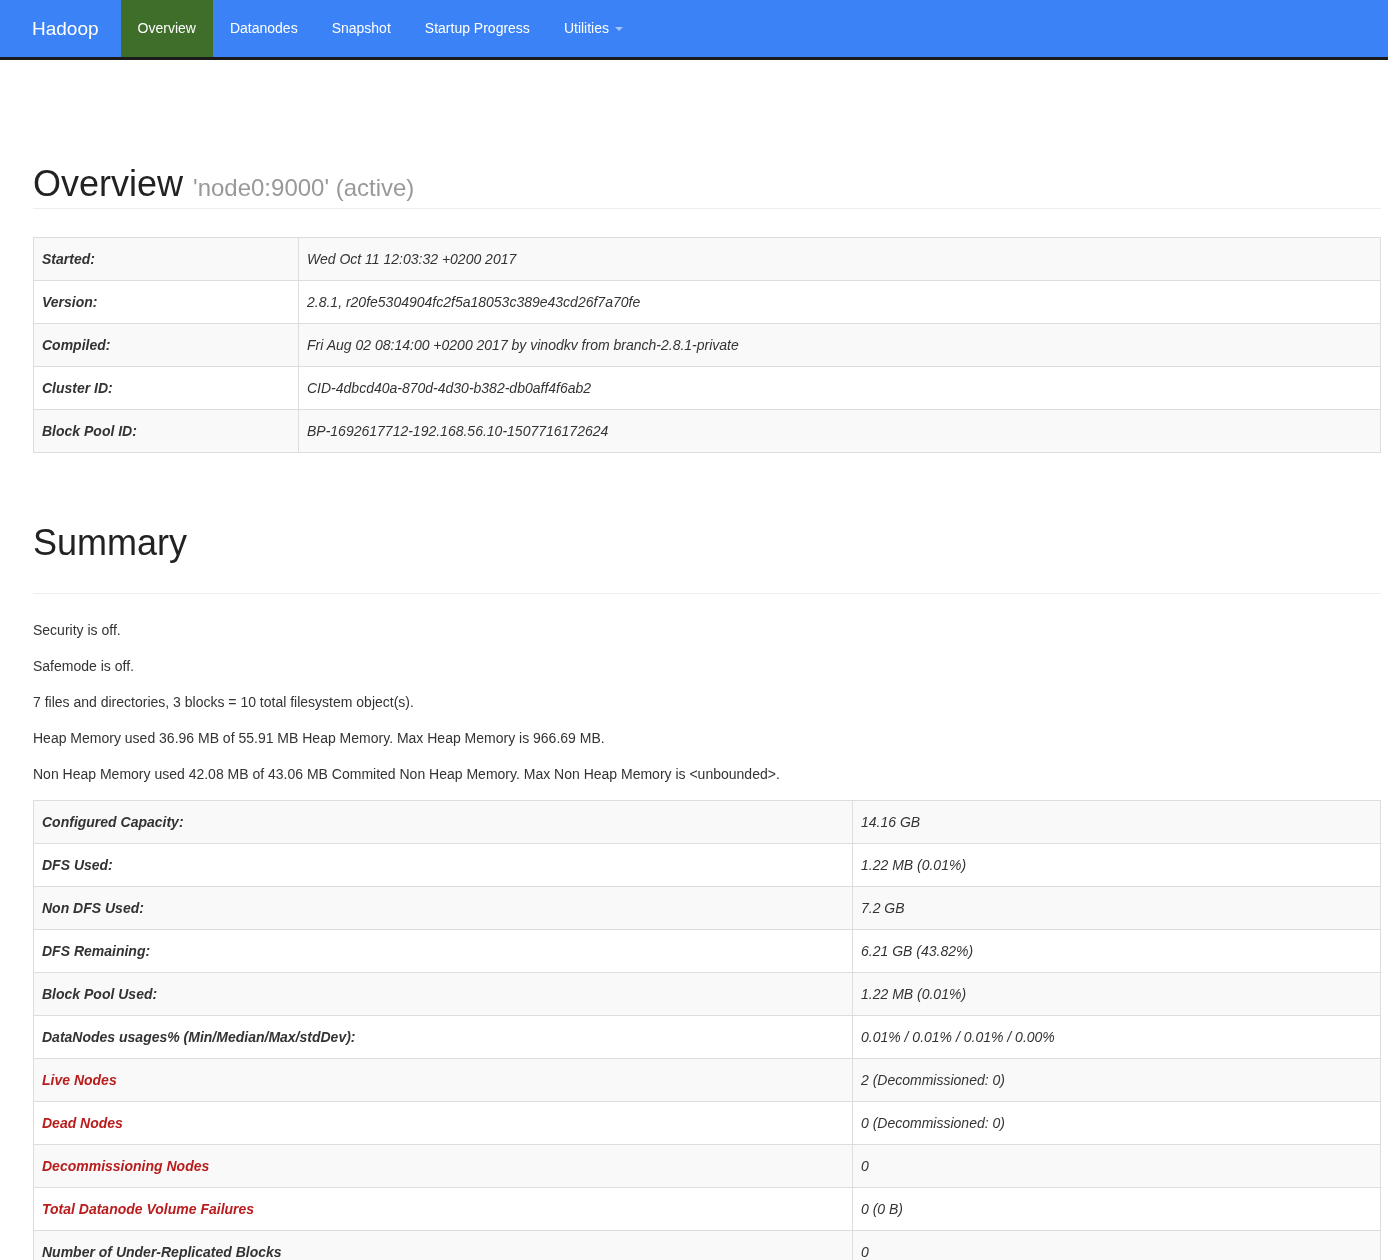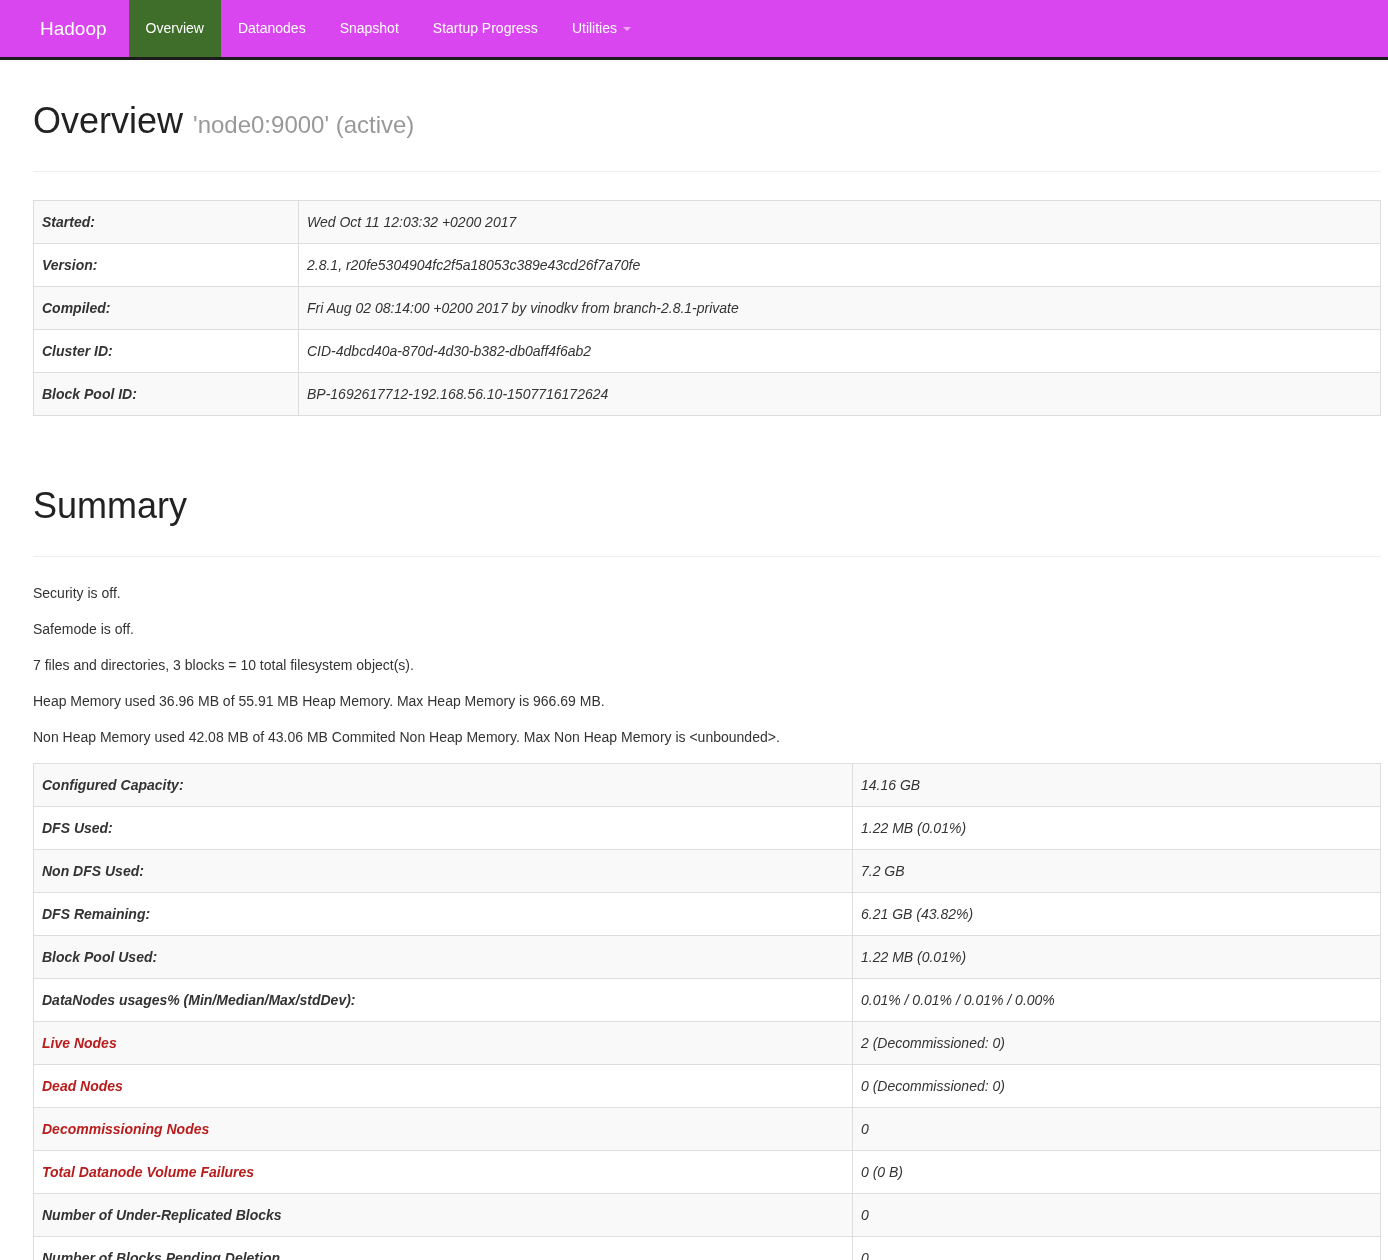--- a/index.html
+++ b/index.html
@@ -10,25 +10,25 @@
     overflow: hidden;
     background: #fff;
     font-family: "Liberation Sans", sans-serif;
     font-size: 14px;
     color: #333;
   }
 
   
   .navbar {
     height: 57px;
-    background: #d946ef;
+    background: #3b82f6;
     border-bottom: 3px solid #1b1b1b;
     display: flex;
     align-items: stretch;
-    padding-left: 24px;
+    padding-left: 16px;
     box-sizing: content-box;
   }
   .brand {
     color: #fff;
     font-size: 19px;
     line-height: 57px;
     padding: 0 16px;
     white-space: nowrap;
     cursor: pointer;
   }
@@ -61,21 +61,21 @@
     font-size: 36px;
     line-height: 40px;
     font-weight: normal;
     color: #222;
   }
   .page-header h1 .subtitle {
     font-size: 24px;
     color: #999;
     font-weight: normal;
   }
-  #overview-header { margin-top: 41px; padding-bottom: 26px; margin-bottom: 28px; }
+  #overview-header { margin-top: 104px; margin-bottom: 28px; }
   #summary-header  { margin-top: 70px; padding-bottom: 30px; margin-bottom: 26px; }
 
   
   table.table {
     width: 100%;
     border-collapse: collapse;
     table-layout: fixed;
     font-style: italic;
   }
   table.table th, table.table td {

